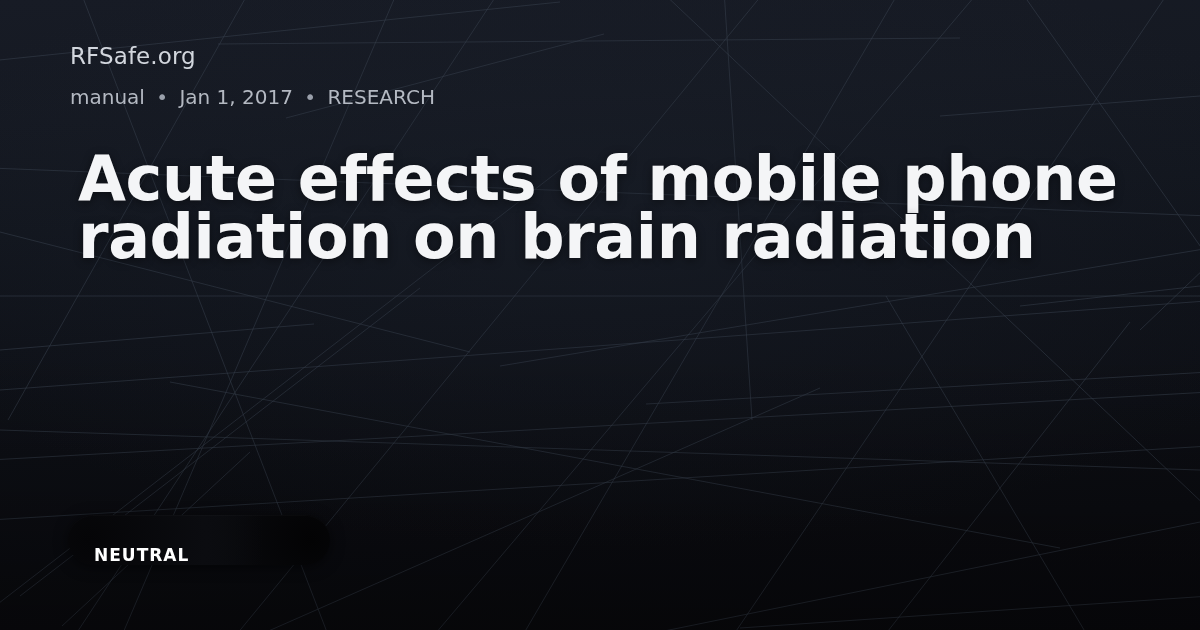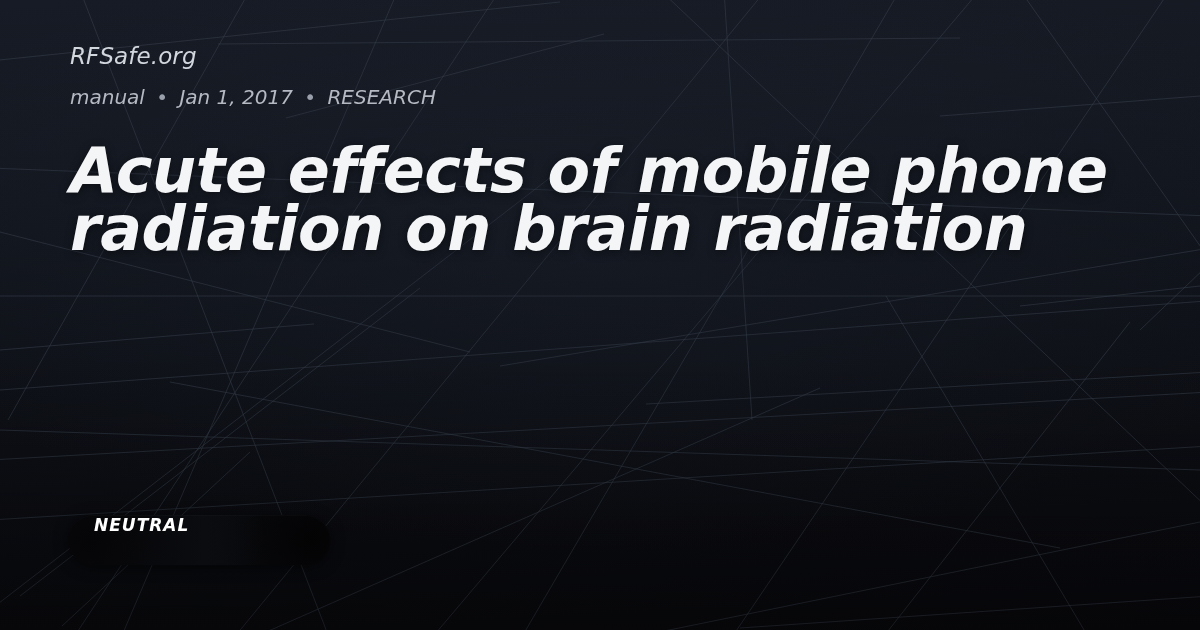--- a/index.html
+++ b/index.html
@@ -42,21 +42,20 @@
     pointer-events: none;
     background:
       radial-gradient(ellipse 90% 70% at 50% 38%, rgba(30,36,48,0.35) 0%, rgba(0,0,0,0) 70%),
       linear-gradient(to bottom, rgba(0,0,0,0) 55%, rgba(0,0,0,0.35) 100%);
   }
 
   #content {
     position: relative;
     z-index: 3;
     height: 100%;
-    font-style: italic;
   }
 
   .brand {
     position: absolute;
     left: 70px;
     top: 42px;
     font-size: 23px;
     line-height: 28px;
     color: #d2d6dd;
     letter-spacing: 0.1px;
@@ -75,39 +74,39 @@
   .meta .sep {
     color: #9aa0ab;
     padding: 0 5px;
   }
 
   .title {
     position: absolute;
     left: 70px;
     top: 142px;
     width: 1060px;
-    margin: 0;
+    margin: 8px;
     font-size: 62px;
     line-height: 58px;
     font-weight: bold;
     color: #f4f5f7;
     letter-spacing: -0.4px;
     text-shadow: 0 2px 10px rgba(0,0,0,0.45);
   }
   .title-line { display: block; white-space: nowrap; }
 
   .badge {
     position: absolute;
     left: 68px;
     top: 515px;
     height: 50px;
     min-width: 262px;
     box-sizing: border-box;
     display: inline-flex;
-    align-items: flex-start;
+    align-items: flex-end;
     padding: 0 26px;
     border-radius: 25px;
     background:
       radial-gradient(circle at 8% 50%, #050507 0%, #0b0c10 48%, rgba(11,12,16,0) 72%),
       radial-gradient(circle at 93% 50%, #030304 0%, #0a0b0f 46%, rgba(10,11,15,0) 74%),
       linear-gradient(to bottom, #0d0e13 0%, #0a0b0f 52%, #08090c 100%);
     box-shadow: inset 0 1px 0 rgba(255,255,255,0.025),
                 0 2px 14px rgba(0,0,0,0.55);
   }
   .badge-label {

